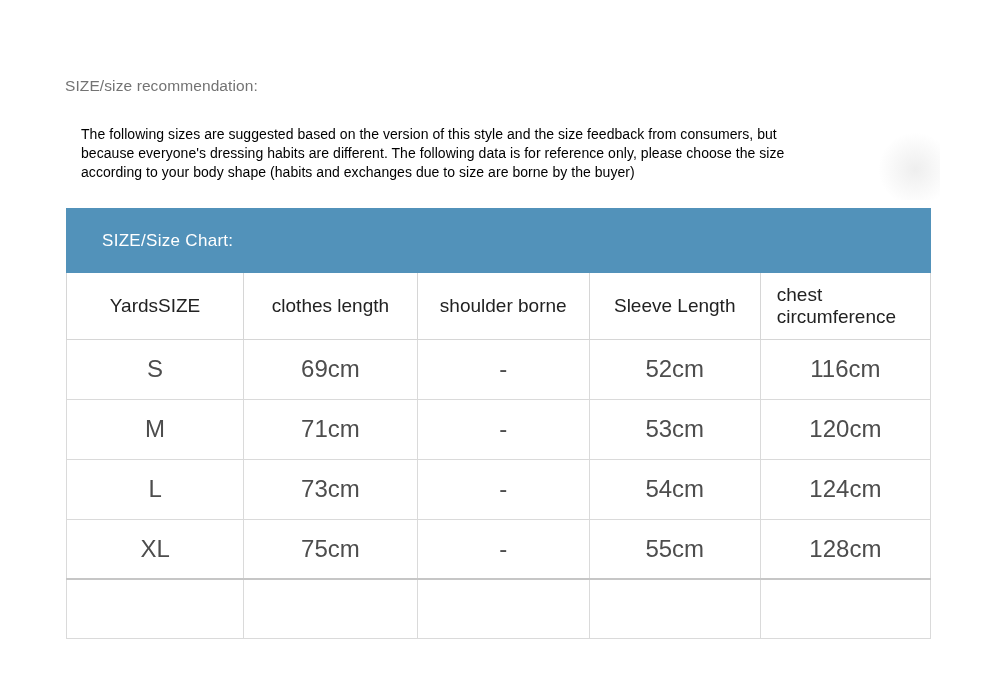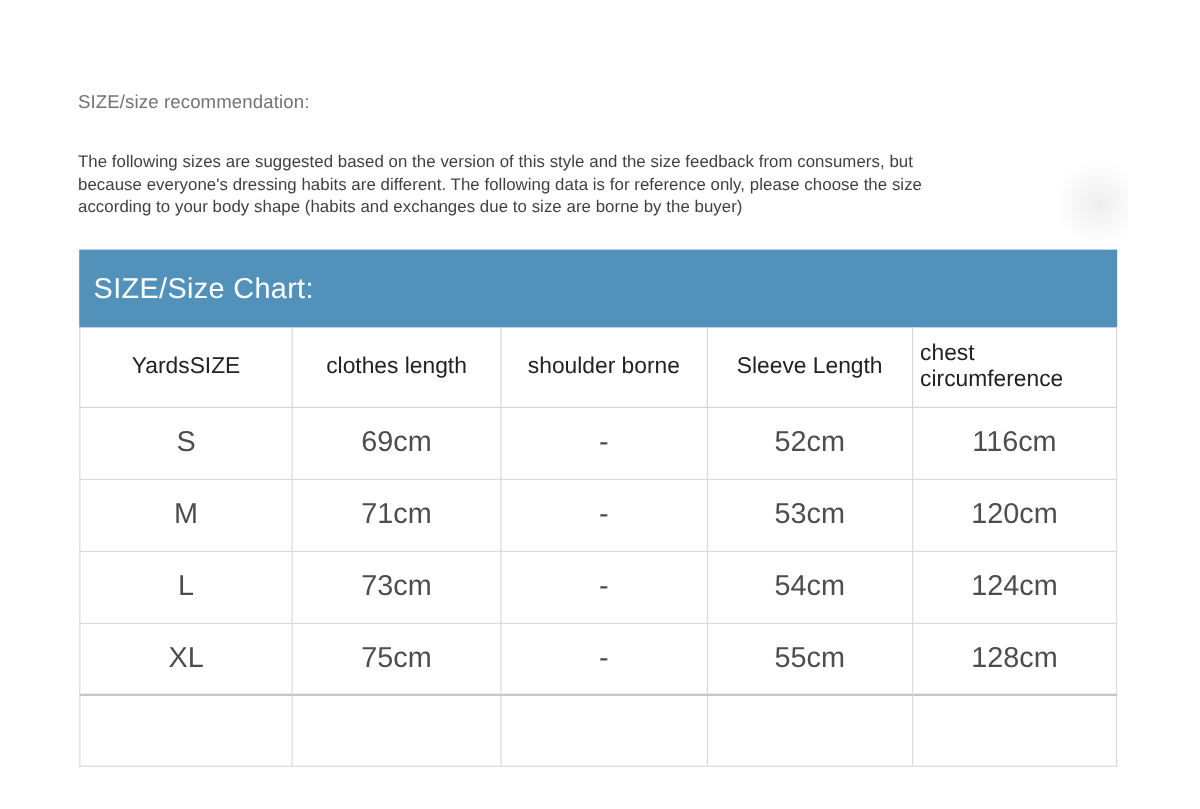--- a/index.html
+++ b/index.html
@@ -16,25 +16,25 @@
     position: absolute;
     left: 65px;
     top: 77px;
     font-size: 15.5px;
     color: #737373;
     letter-spacing: 0.1px;
   }
 
   .paragraph {
     position: absolute;
-    left: 65px;
+    left: 81px;
     top: 125px;
     font-size: 14px;
     line-height: 19px;
-    color: #404040;
+    color: #000000;
     letter-spacing: 0.05px;
   }
   .paragraph .line { white-space: nowrap; }
 
   .smudge {
     position: absolute;
     left: 878px;
     top: 132px;
     width: 62px;
     height: 68px;
@@ -46,25 +46,25 @@
     position: absolute;
     left: 66px;
     top: 208px;
     width: 865px;
   }
 
   .chart-title-bar {
     height: 65px;
     background: #5292BA;
     color: #ffffff;
-    font-size: 24px;
+    font-size: 17px;
     letter-spacing: 0.3px;
     display: flex;
     align-items: center;
-    padding-left: 12px;
+    padding-left: 36px;
   }
 
   table.size-table {
     width: 100%;
     border-collapse: collapse;
     table-layout: fixed;
   }
   table.size-table col.c1 { width: 20.5%; }
   table.size-table col.c2 { width: 20.1%; }
   table.size-table col.c3 { width: 19.9%; }
@@ -77,21 +77,21 @@
     font-weight: normal;
     color: #222222;
     vertical-align: middle;
     border: 1px solid #d6d6d6;
     border-top: none;
     background: #ffffff;
     line-height: 22px;
   }
   table.size-table th.left-head {
     text-align: left;
-    padding-left: 6px;
+    padding-left: 16px;
     padding-right: 42px;
   }
 
   table.size-table td {
     height: 60px;
     font-size: 24px;
     color: #4d4d4d;
     text-align: center;
     vertical-align: middle;
     border: 1px solid #dadada;

